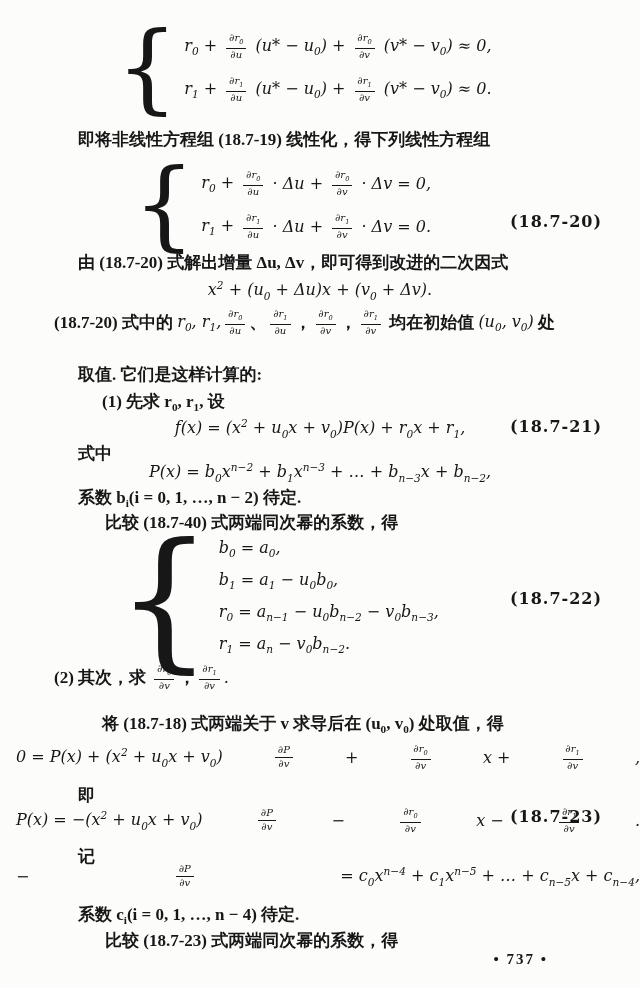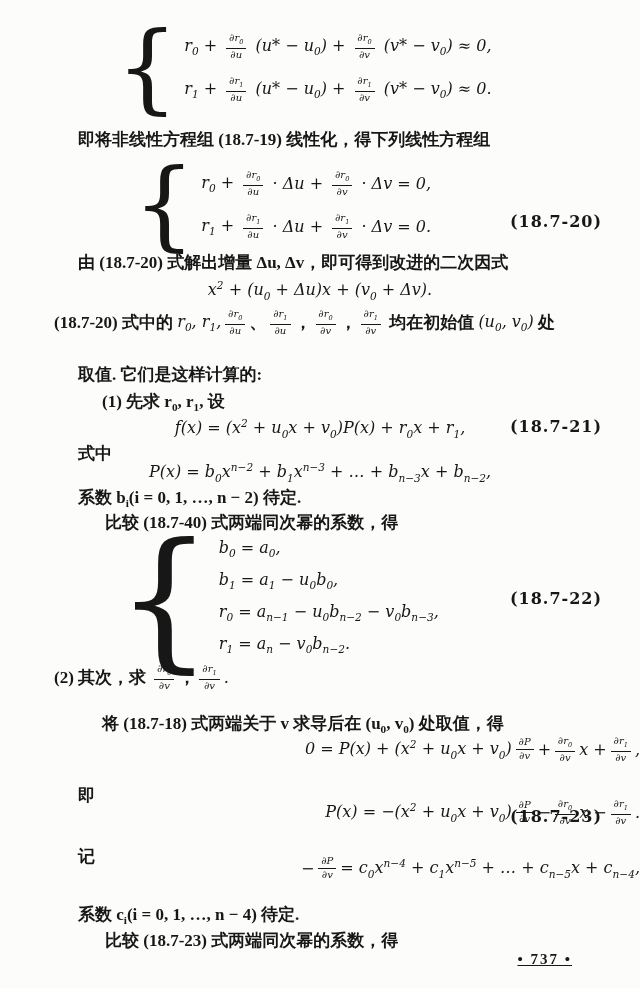--- a/index.html
+++ b/index.html
@@ -21,21 +21,21 @@
   .eqsys{display:flex;align-items:center;}
   .brace{font-family:"DejaVu Serif",serif;font-style:normal;line-height:0.85;margin-right:6px;}
   .brace.h2{font-size:98px;}
   .brace.h5{font-size:152px;}
   .rows{display:flex;flex-direction:column;}
   .rows.g14{gap:14px;}
   .rows.g2{gap:3px;}
   .eqrow{display:flex;align-items:center;white-space:pre;}
   .plainrow{font-family:"DejaVu Serif",serif;font-style:italic;font-size:16px;line-height:24px;white-space:pre;}
   .eqtag{font-family:"DejaVu Serif",serif;font-style:normal;font-weight:bold;font-size:16px;letter-spacing:1px;white-space:pre;}
-  .centerline{left:0;right:0;display:flex;justify-content:flex-end;align-items:center;}
+  .centerline{left:16px;right:0;display:flex;justify-content:space-between;align-items:center;margin-top:8px;}
   .textcenter{left:0;right:0;text-align:center;}
   .mixrow{display:flex;align-items:center;white-space:pre;}
   .mixrow .cjkseg{font-weight:bold;font-size:17px;font-style:normal;}
   .pagenum{font-weight:bold;font-size:15px;letter-spacing:2px;}
 </style>
 </head>
 <body>
 
 <div class="page">
 
@@ -186,15 +186,15 @@
         <span class="fnum">∂P</span>
         <span class="fden">∂v</span>
       </span>
     <span class="mseg"> = c<sub>0</sub>x<sup>n−4</sup> + c<sub>1</sub>x<sup>n−5</sup> + … + c<sub>n−5</sub>x + c<sub>n−4</sub>,</span>
   </div>
 
   <div class="blk cjkline" style="top:903px;left:30px;">系数 c<sub>i</sub>(i = 0, 1, …, n − 4) 待定.</div>
 
   <div class="blk cjkline" style="top:929px;left:57px;">比较 (18.7-23) 式两端同次幂的系数，得</div>
 
-  <div class="blk pagenum" style="top:951px;right:68px;text-decoration:underline;">• 737 •</div>
+  <div class="blk pagenum" style="top:951px;right:92px;">• 737 •</div>
 
 </div>
 
 </body></html>

